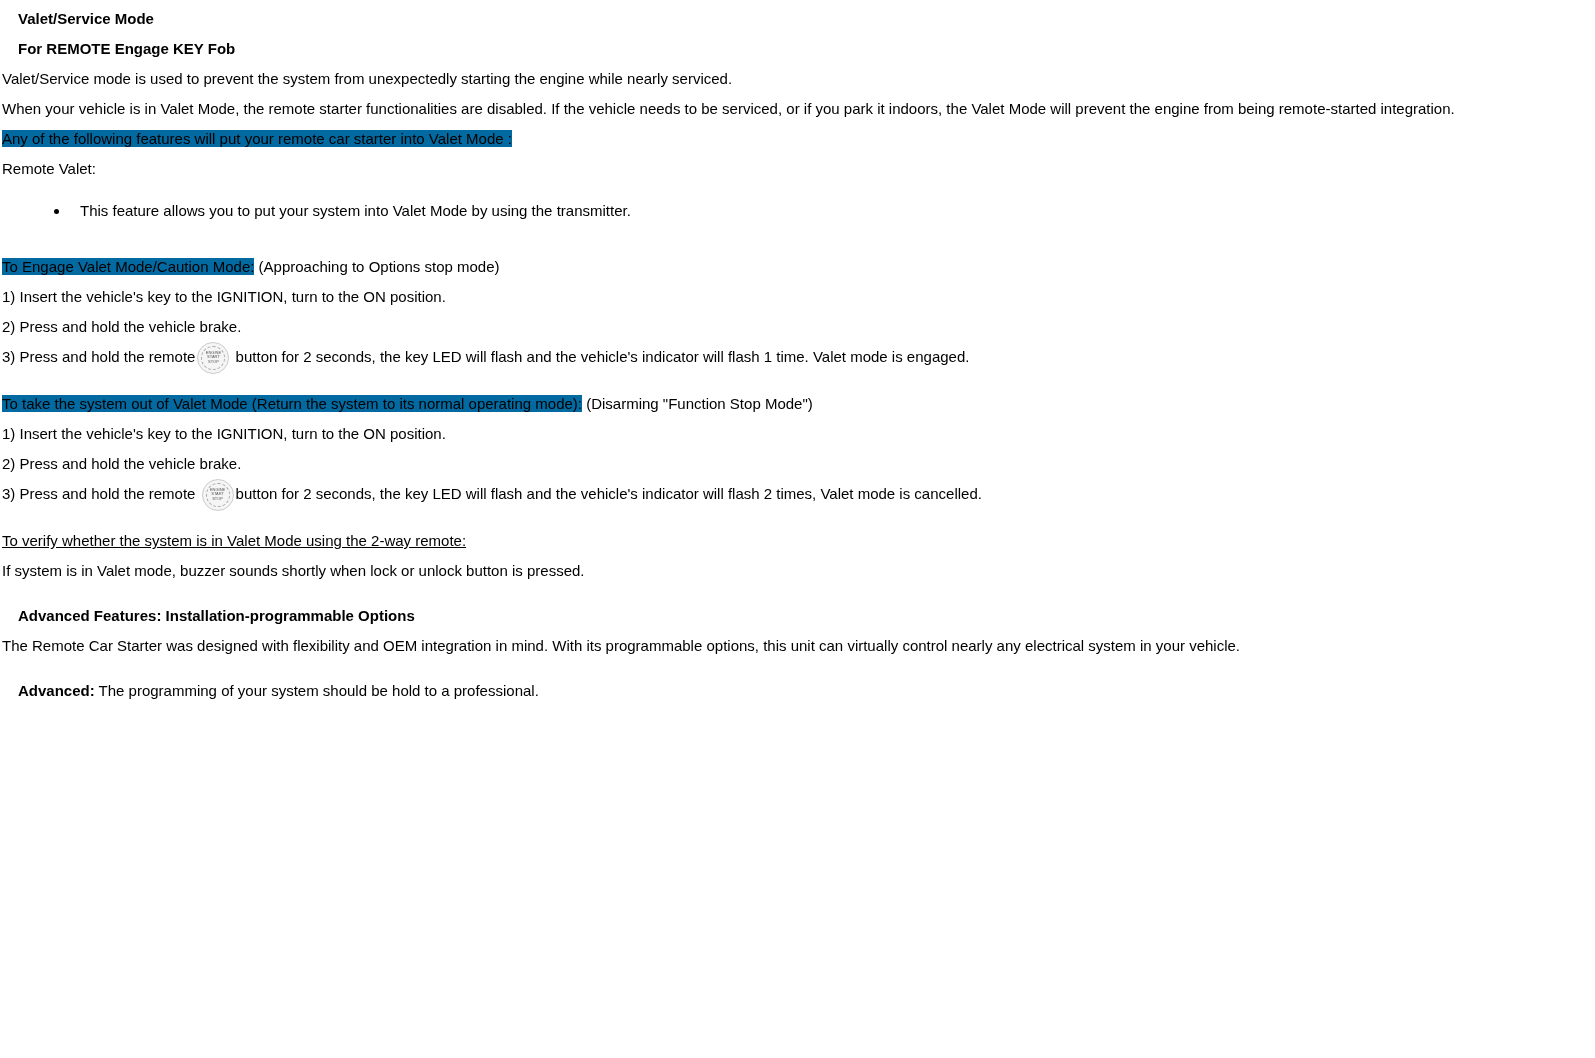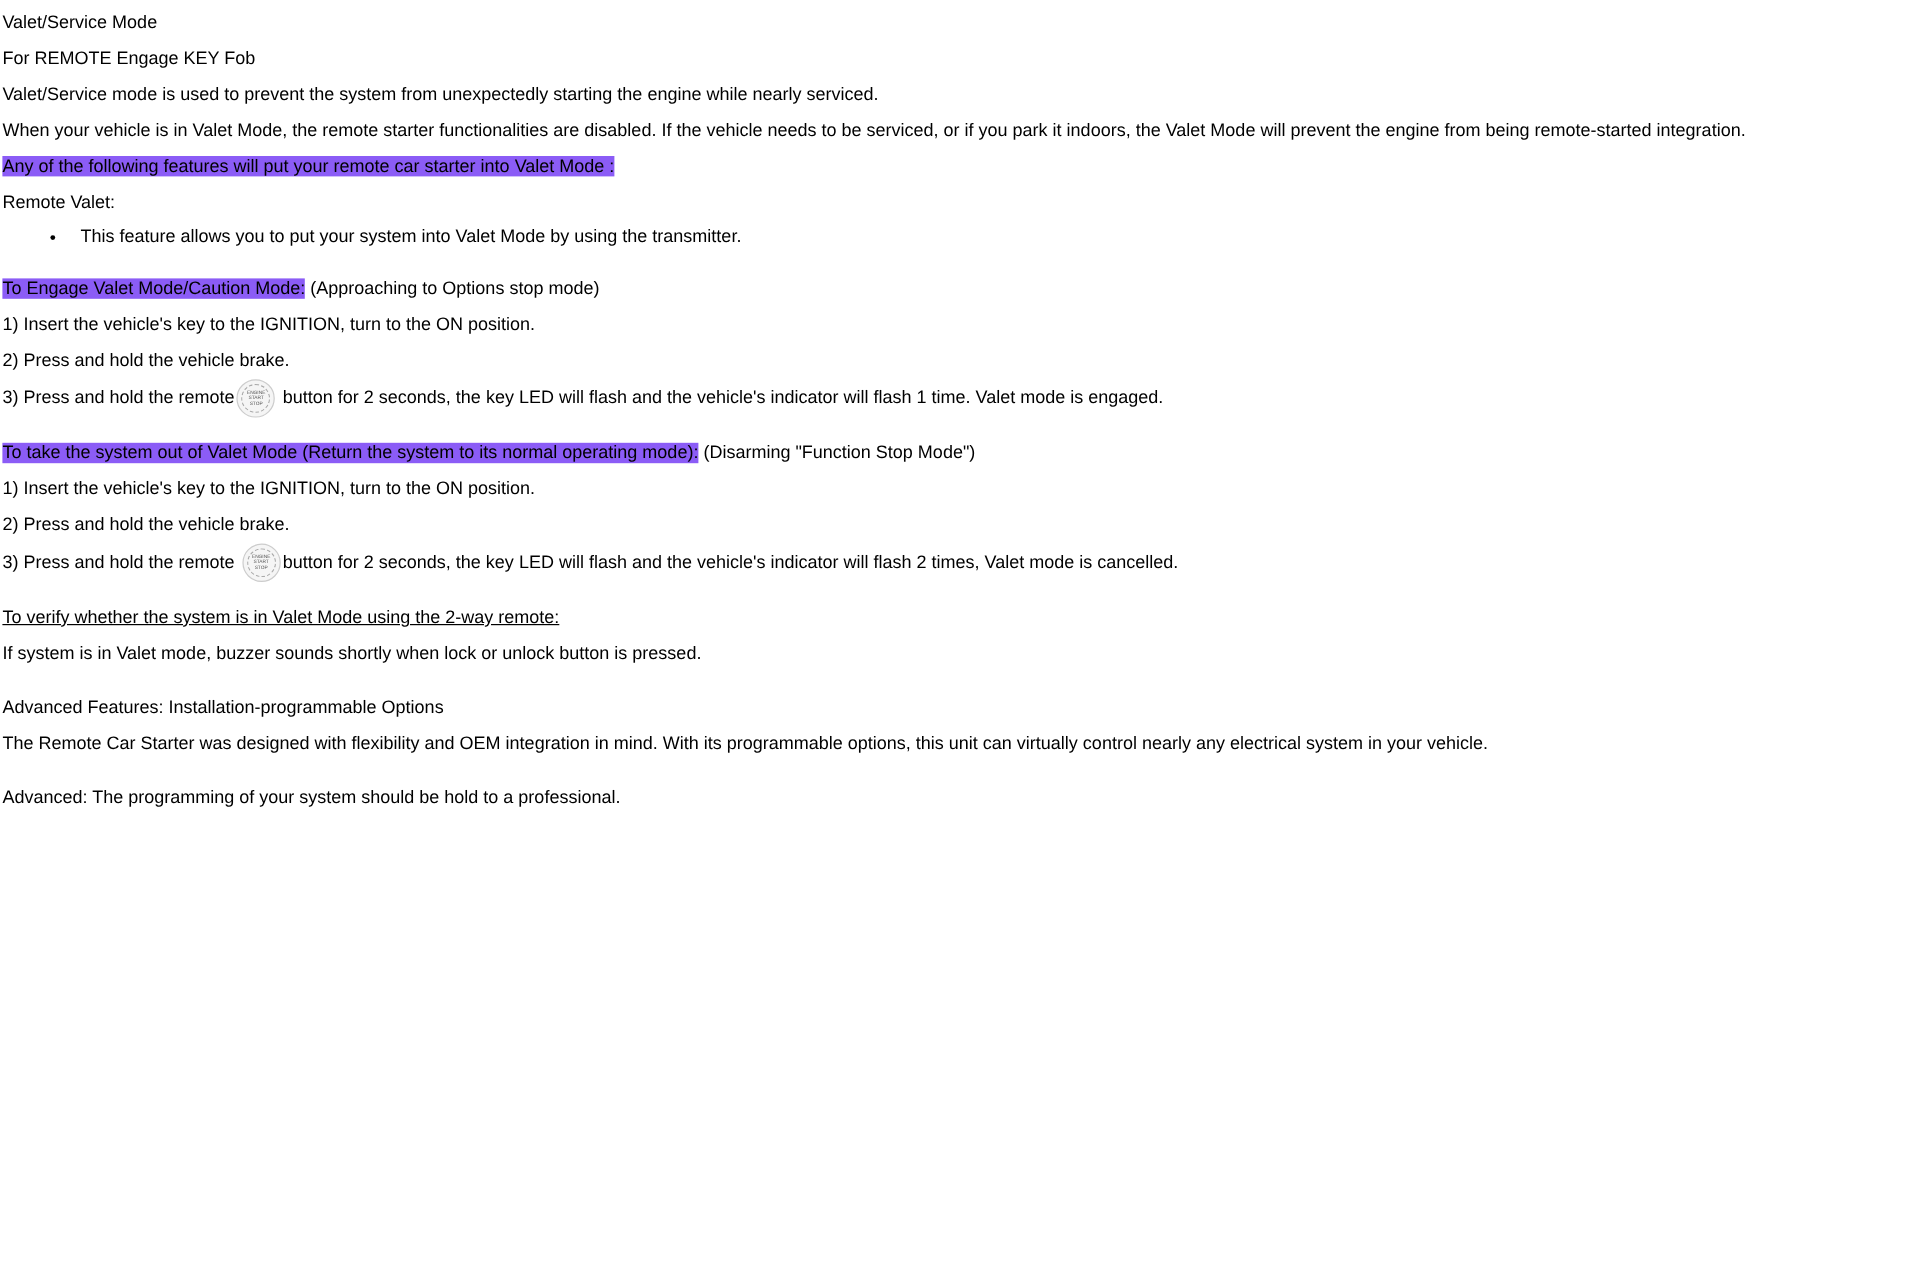--- a/index.html
+++ b/index.html
@@ -6,31 +6,32 @@
     font-family: Arial, Helvetica, sans-serif;
     font-size: 15px;
     line-height: 2.0;
     margin: 0;
     padding: 4px 2px;
     color: #000;
     width: 1595px;
     box-sizing: border-box;
   }
   .bold {
-    font-weight: normal;
+    font-weight: bold;
+    margin-left: 16px;
   }
   .hl {
-    background-color: #8b5cf6;
+    background-color: #0369a1;
   }
   .underline-bold {
     font-weight: normal;
     text-decoration: underline;
   }
   ul {
-    margin: 0;
+    margin: 13px;
     padding-left: 55px;
     list-style: disc;
     line-height: 1.8;
   }
   li {
     padding-left: 10px;
   }
   p {
     margin: 0;
   }

